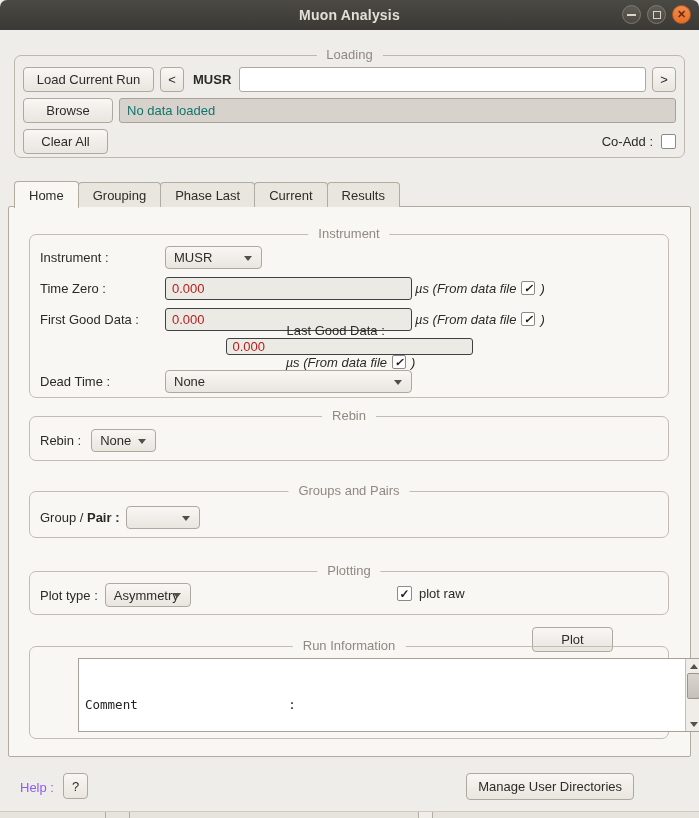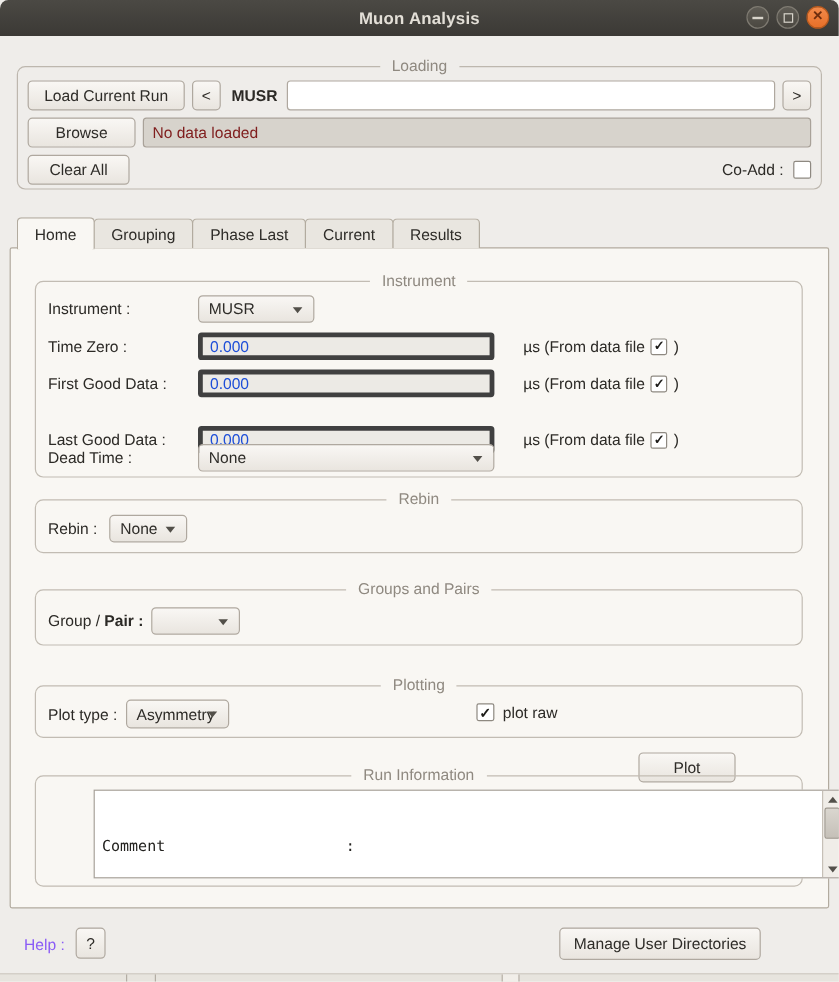--- a/index.html
+++ b/index.html
@@ -23,23 +23,23 @@
   
   .btn { background:linear-gradient(#f9f7f4,#e9e5df); border:1px solid #afa89f; border-radius:4px;
     color:#2e2c28; font-size:13px; display:flex; align-items:center; justify-content:center;
     white-space:nowrap; }
   .combo { background:linear-gradient(#f9f7f4,#e9e5df); border:1px solid #afa89f; border-radius:4px;
     display:flex; align-items:center; font-size:13px; color:#2e2c28; padding:0 8px; position:relative; }
   .combo .arrow { position:absolute; right:9px; top:50%; margin-top:-2px; width:0; height:0;
     border-left:4px solid transparent; border-right:4px solid transparent; border-top:5px solid #524f49; }
   .tfield { background:#ffffff; border:1px solid #afa89f; border-radius:3px; font-size:13px;
     color:#2e2c28; padding:0 6px; font-family:"Liberation Sans", sans-serif; }
-  .tfield.disabled { background:#eceae5; border:4px solid #404040; color:#1d4ed8; }
+  .tfield.disabled { background:#eceae5; border:1px solid #404040; color:#b91c1c; }
   .readonly-field { background:#d7d3cc; border:1px solid #a9a299; border-radius:3px;
-    font-size:13px; color:#7f1d1d; display:flex; align-items:center; padding:0 7px; }
+    font-size:13px; color:#0f766e; display:flex; align-items:center; padding:0 7px; }
   .checkbox { width:15px; height:15px; background:#fff; border:1px solid #8e8981; border-radius:2px;
     display:flex; align-items:center; justify-content:center; font-size:12px; font-weight:bold;
     color:#1c1b18; line-height:1; }
   .checkbox.small { width:14px; height:14px; font-size:11px; }
 
   
   .groupbox { position:absolute; border:1px solid #bdb7ae; border-radius:7px; }
   .legend { position:absolute; top:-9px; left:50%; transform:translateX(-50%); padding:0 10px;
     color:#8f8980; font-size:13px; white-space:nowrap; }
   .legend.on-window { background:#efedea; }
@@ -70,21 +70,21 @@
   
   .panel { position:absolute; left:8px; top:206px; width:683px; height:551px;
     background:#f9f7f3; border:1px solid #b2ab9f; border-radius:2px; }
   .panel .groupbox { border-color:#c2bcb3; }
 
   .gb-instrument { left:20px; top:27px; width:640px; height:164px; }
   .inst-row { position:absolute; left:10px; right:10px; height:23px; display:flex; align-items:center; }
   .inst-label { width:125px; font-size:13px; color:#2c2a26; }
   .inst-combo { width:97px; height:23px; }
   .wide-control { width:247px; height:23px; }
-  .suffix { margin-left:24px; display:flex; align-items:flex-end; gap:5px; font-size:13px; color:#2c2a26; white-space:nowrap; }
+  .suffix { margin-left:3px; display:flex; align-items:flex-start; gap:5px; font-size:13px; color:#2c2a26; white-space:nowrap;font-style:italic; }
 
   .gb-rebin { left:20px; top:209px; width:640px; height:45px; }
   .gb-groups { left:20px; top:284px; width:640px; height:47px; }
   .gb-plotting { left:20px; top:364px; width:640px; height:44px;padding-left:40px; }
   .simple-row { position:absolute; left:10px; right:10px; display:flex; align-items:center; }
   .rebin-row { top:12px; height:23px; }
   .rebin-combo { width:65px; height:23px; margin-left:10px; }
   .groups-row { top:14px; height:23px; }
   .gp-combo { width:74px; height:23px; margin-left:7px; }
   .plot-row { top:11px; height:24px; }
@@ -207,21 +207,21 @@
         <input class="tfield disabled wide-control" type="text" disabled="" value="0.000" style="">
         <span class="suffix">
           <span>µs (From data file</span>
           <span class="checkbox small">
               <span>✓</span>
             </span>
           <span>)</span>
         </span>
       </div>
 
-      <div class="inst-row" style="top:120px;">
+      <div class="inst-row" style="top:88px;flex-direction:column;">
         <span class="inst-label">Last Good Data :</span>
         <input class="tfield disabled wide-control" type="text" disabled="" value="0.000" style="">
         <span class="suffix">
           <span>µs (From data file</span>
           <span class="checkbox small">
               <span>✓</span>
             </span>
           <span>)</span>
         </span>
       </div>

